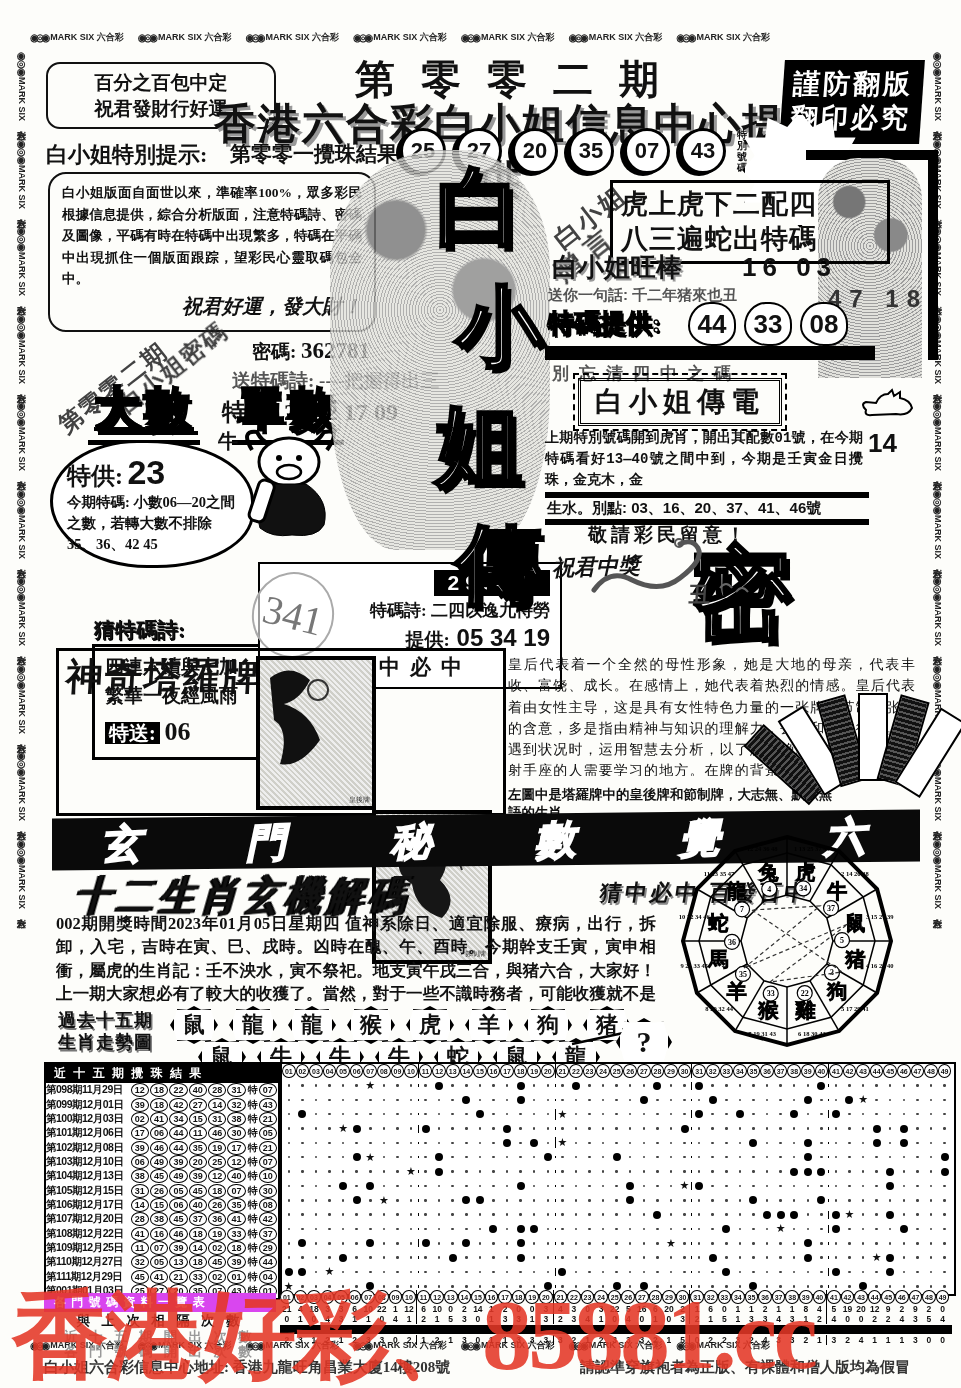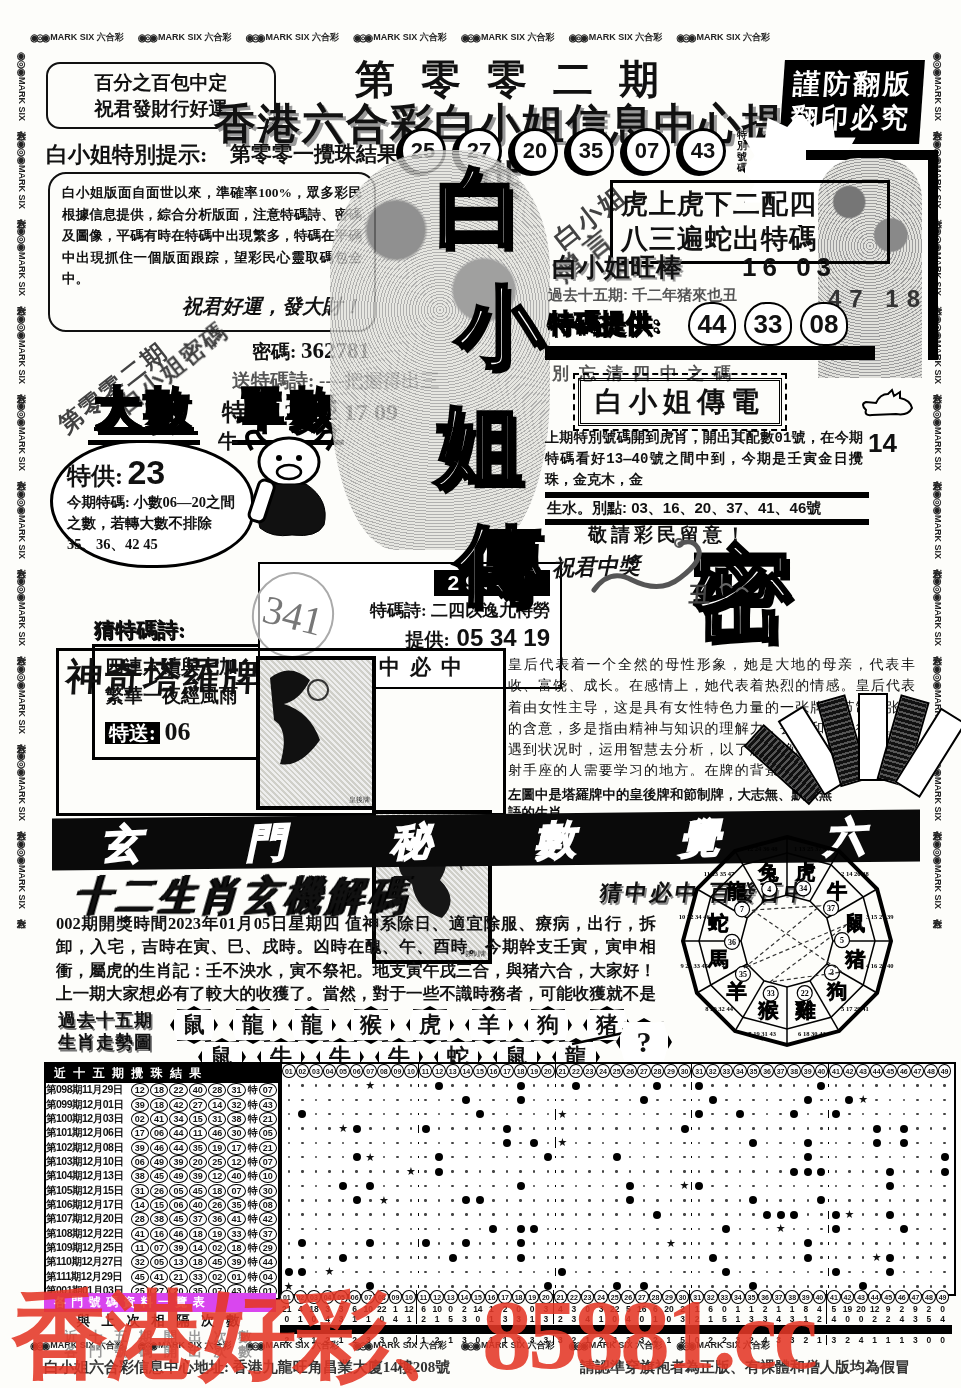--- a/index.html
+++ b/index.html
@@ -389,21 +389,21 @@
 
   <div class="abs diag" style="left:548px;top:200px;font-size:26px;">白小姐</div>
   <div class="abs diag" style="left:552px;top:238px;font-size:26px;filter:blur(.5px);">贈 言</div>
   <div class="abs sloganbox" style="left:610px;top:180px;width:258px;">
     <div>虎上虎下二配四</div>
     <div>八三遍蛇出特碼</div>
   </div>
   <div class="abs wang" style="left:552px;top:250px;">白小姐旺棒</div>
   <div class="abs" style="left:742px;top:252px;font-size:26px;font-weight:900;letter-spacing:6px;">16  03</div>
   <div class="abs graysmear" style="left:548px;top:286px;font-size:15px;">
-    <span>過去十五期:</span>
+    <span>送你一句話:</span>
     <span>千二年猪來也丑</span>
   </div>
   <div class="abs temalabel" style="left:548px;top:306px;">特碼提供:</div>
   <div class="abs" style="left:688px;top:302px;display:flex;gap:8px;">
       <div class="temanum">44</div>
       <div class="temanum">33</div>
       <div class="temanum">08</div>
     </div>
   <div class="abs blackbar" style="left:545px;top:346px;width:330px;height:14px;"></div>
   <div class="abs graysmear" style="left:552px;top:362px;font-size:17px;letter-spacing:10px;">別忘清四中之碼</div>

